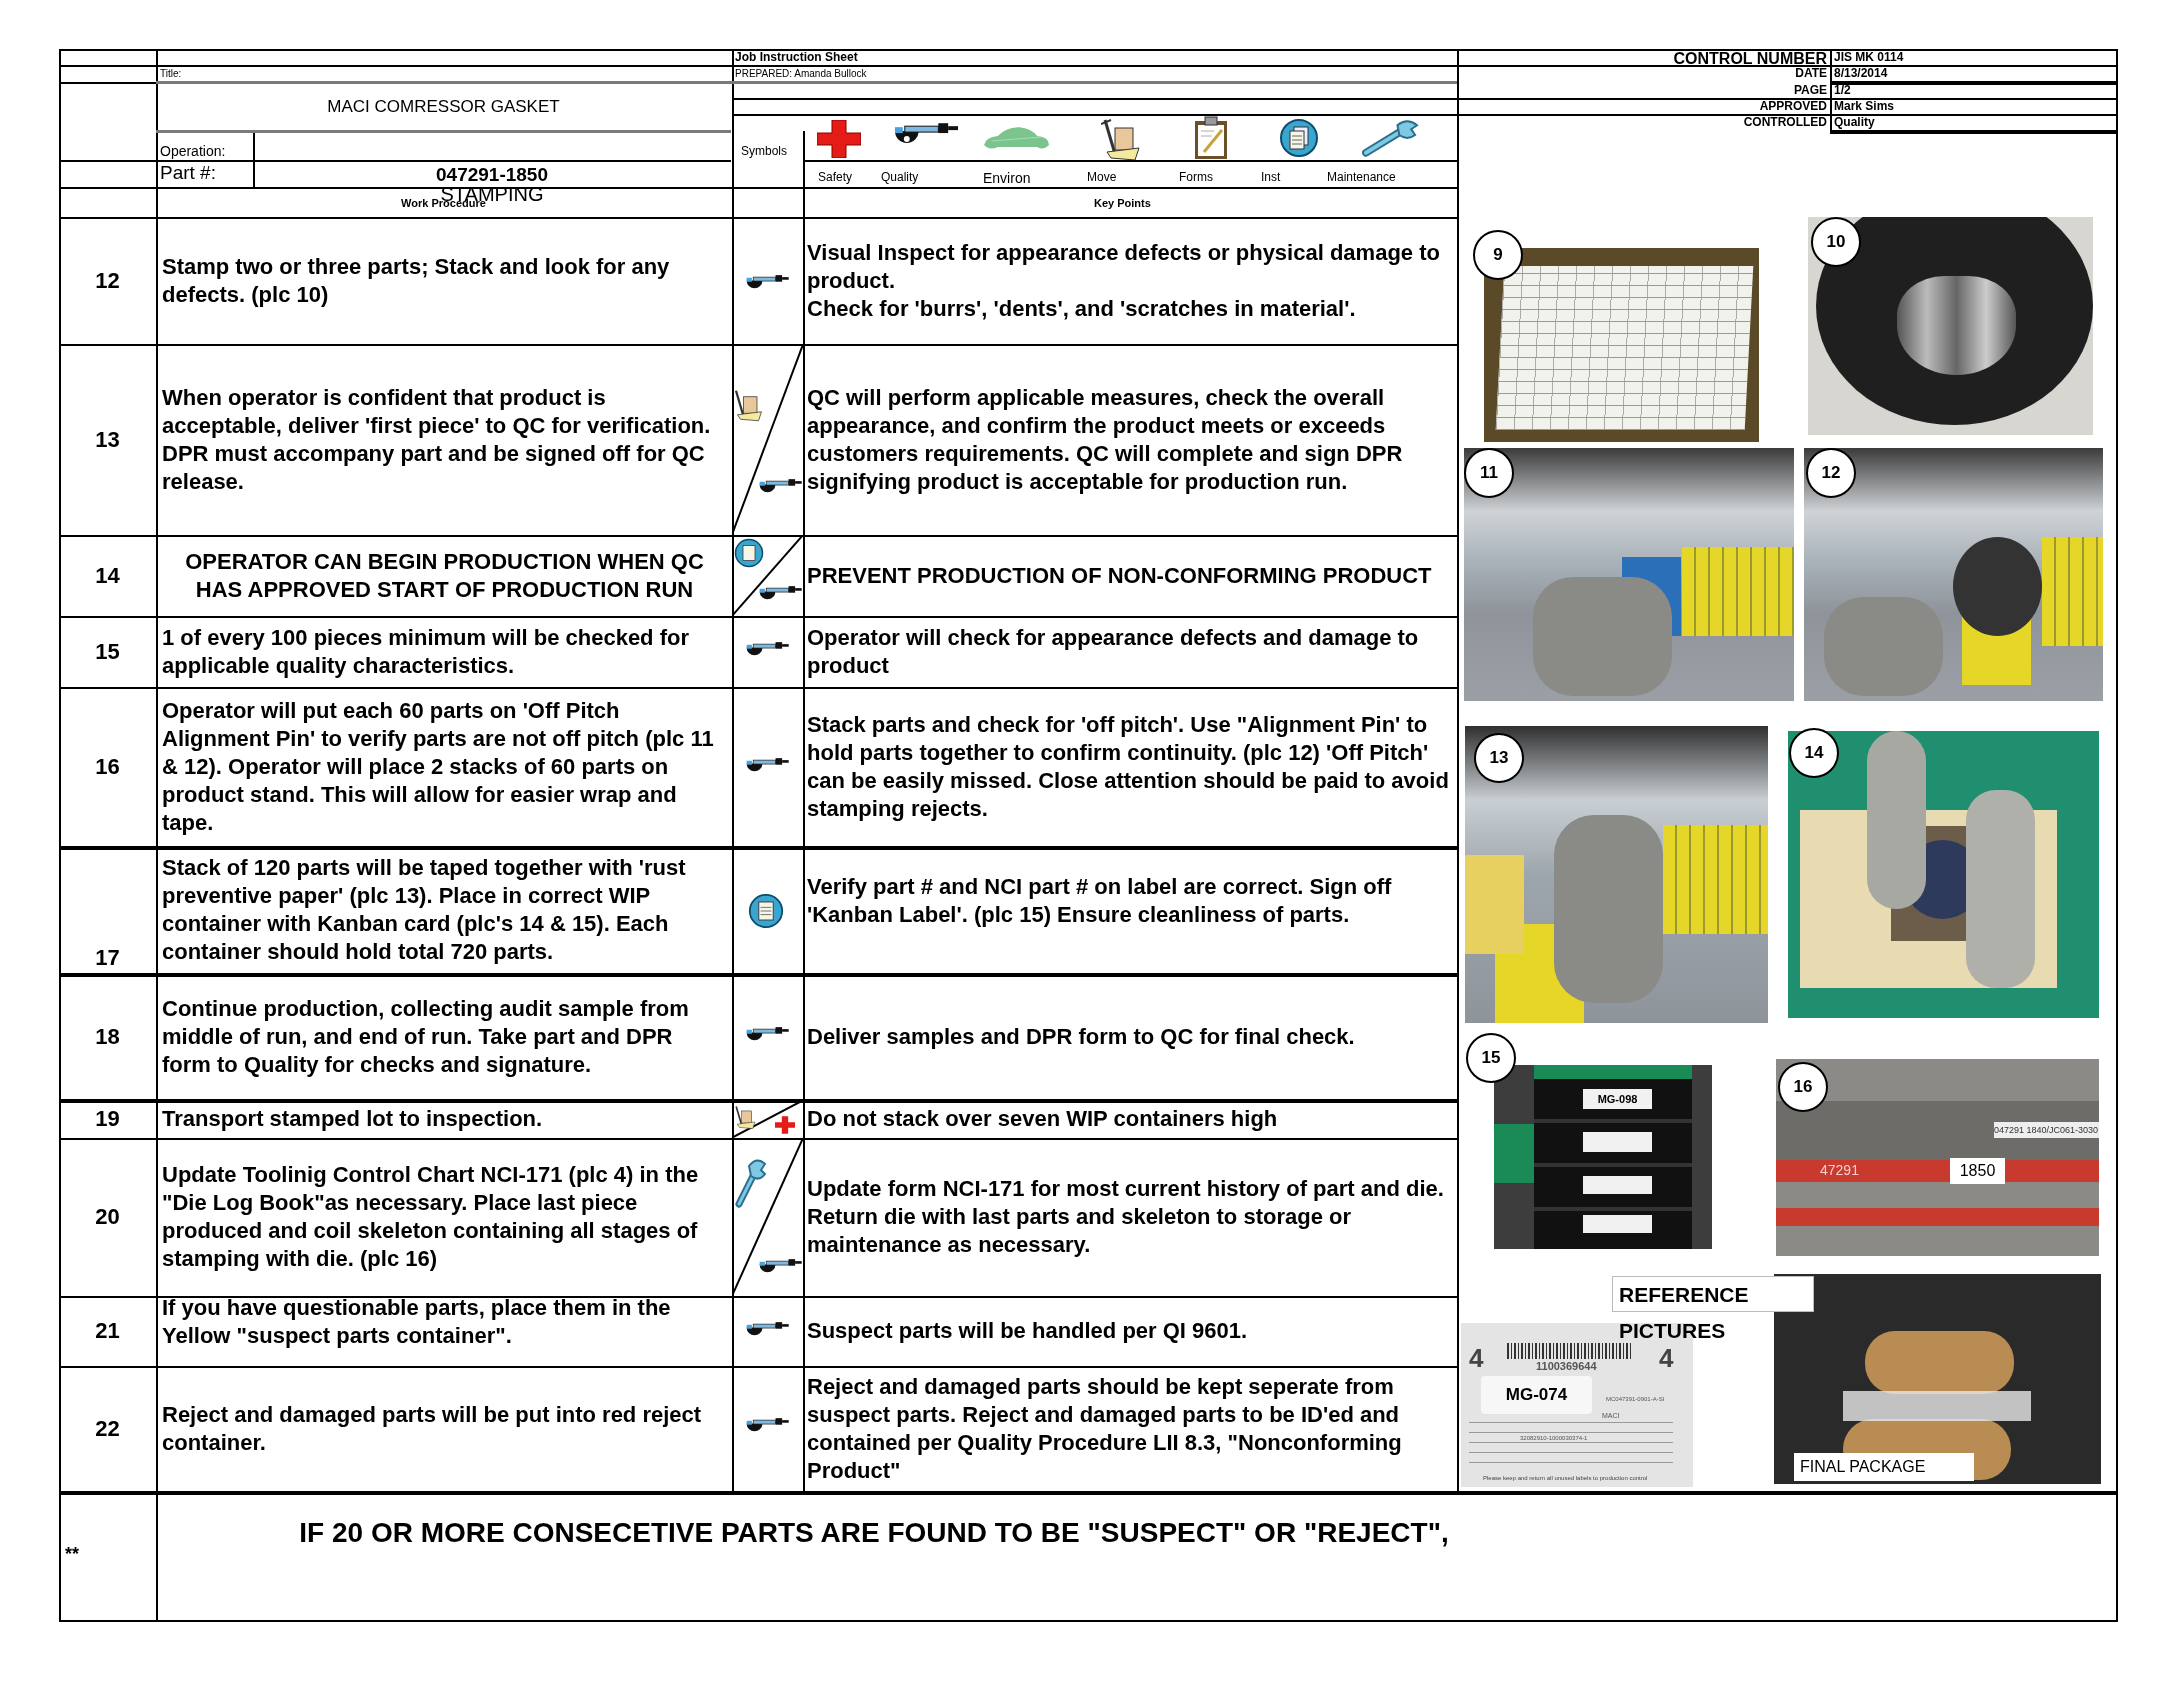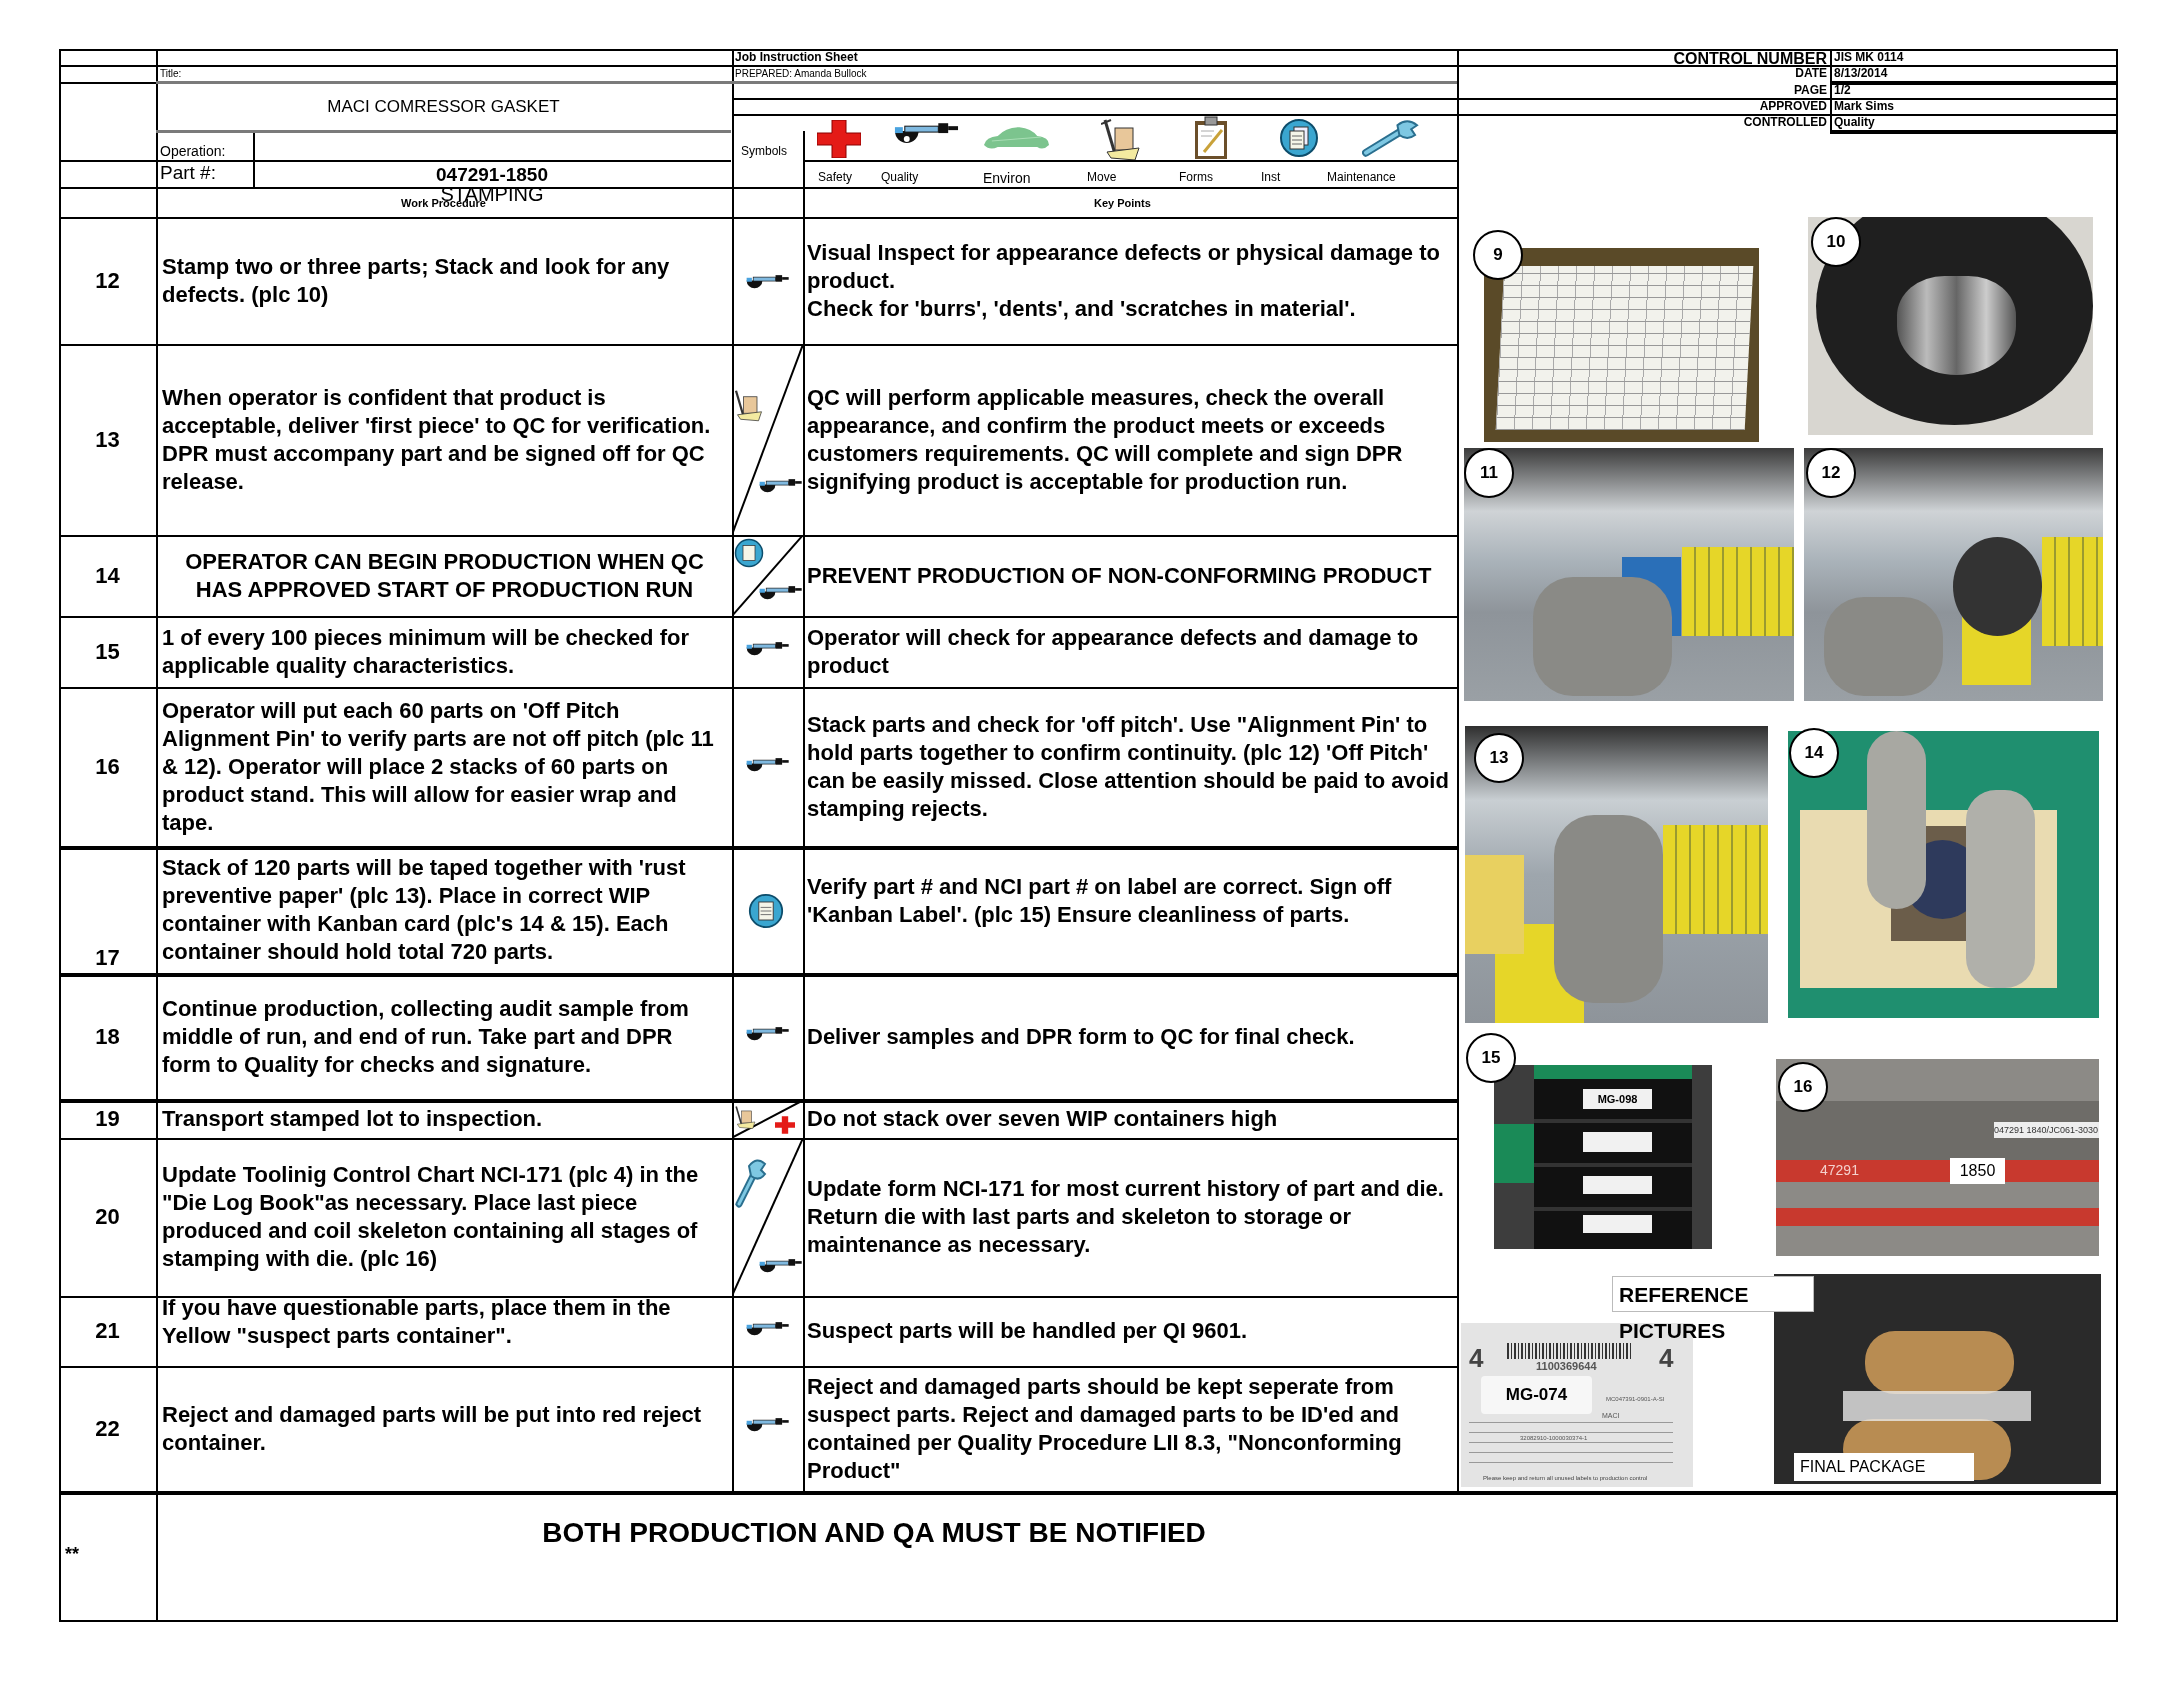--- a/index.html
+++ b/index.html
@@ -328,21 +328,21 @@
         <rect x="4" y="4" width="8" height="6" fill="#4aa3df"></rect>
         <rect x="14" y="3" width="34" height="6" fill="#7fb9e0" stroke="#111"></rect>
         <rect x="48" y="0" width="10" height="10" fill="#111"></rect>
         <rect x="58" y="3" width="10" height="4" fill="#111"></rect>
       </svg></div>
   <div class="cell kp" style="left:803px;top:1366px;width:654px;height:125px;">Reject and damaged parts should be kept seperate from suspect parts.  Reject and damaged parts to be ID'ed and contained per Quality Procedure LII 8.3, "Nonconforming Product"</div>
 </div>
 
 <div class="t bold" style="left:65px;top:1544px;font-size:18px;">**</div>
 <div class="abs" style="left:156px;top:1515px;width:1436px;text-align:center;font-weight:bold;font-size:28px;line-height:36px;">
-  <div>BOTH PRODUCTION AND QA MUST BE NOTIFIED</div>
+  <div>IF 20 OR MORE CONSECETIVE PARTS ARE FOUND TO BE "SUSPECT" OR "REJECT",</div>
 </div>
 
 <div>
 
   <div class="pic" style="left:1484px;top:248px;width:275px;height:194px;background:#5a4a28;">
     <div style="position:absolute;left:16px;top:18px;width:249px;height:164px;background:#f2f2ec;transform:skewX(-3deg);
       background-image:repeating-linear-gradient(0deg,#999 0 1px,transparent 1px 12px),repeating-linear-gradient(90deg,#aaa 0 1px,transparent 1px 18px);"></div>
   </div>
   <div class="badge" style="left:1473px;top:230px;">9</div>
 

